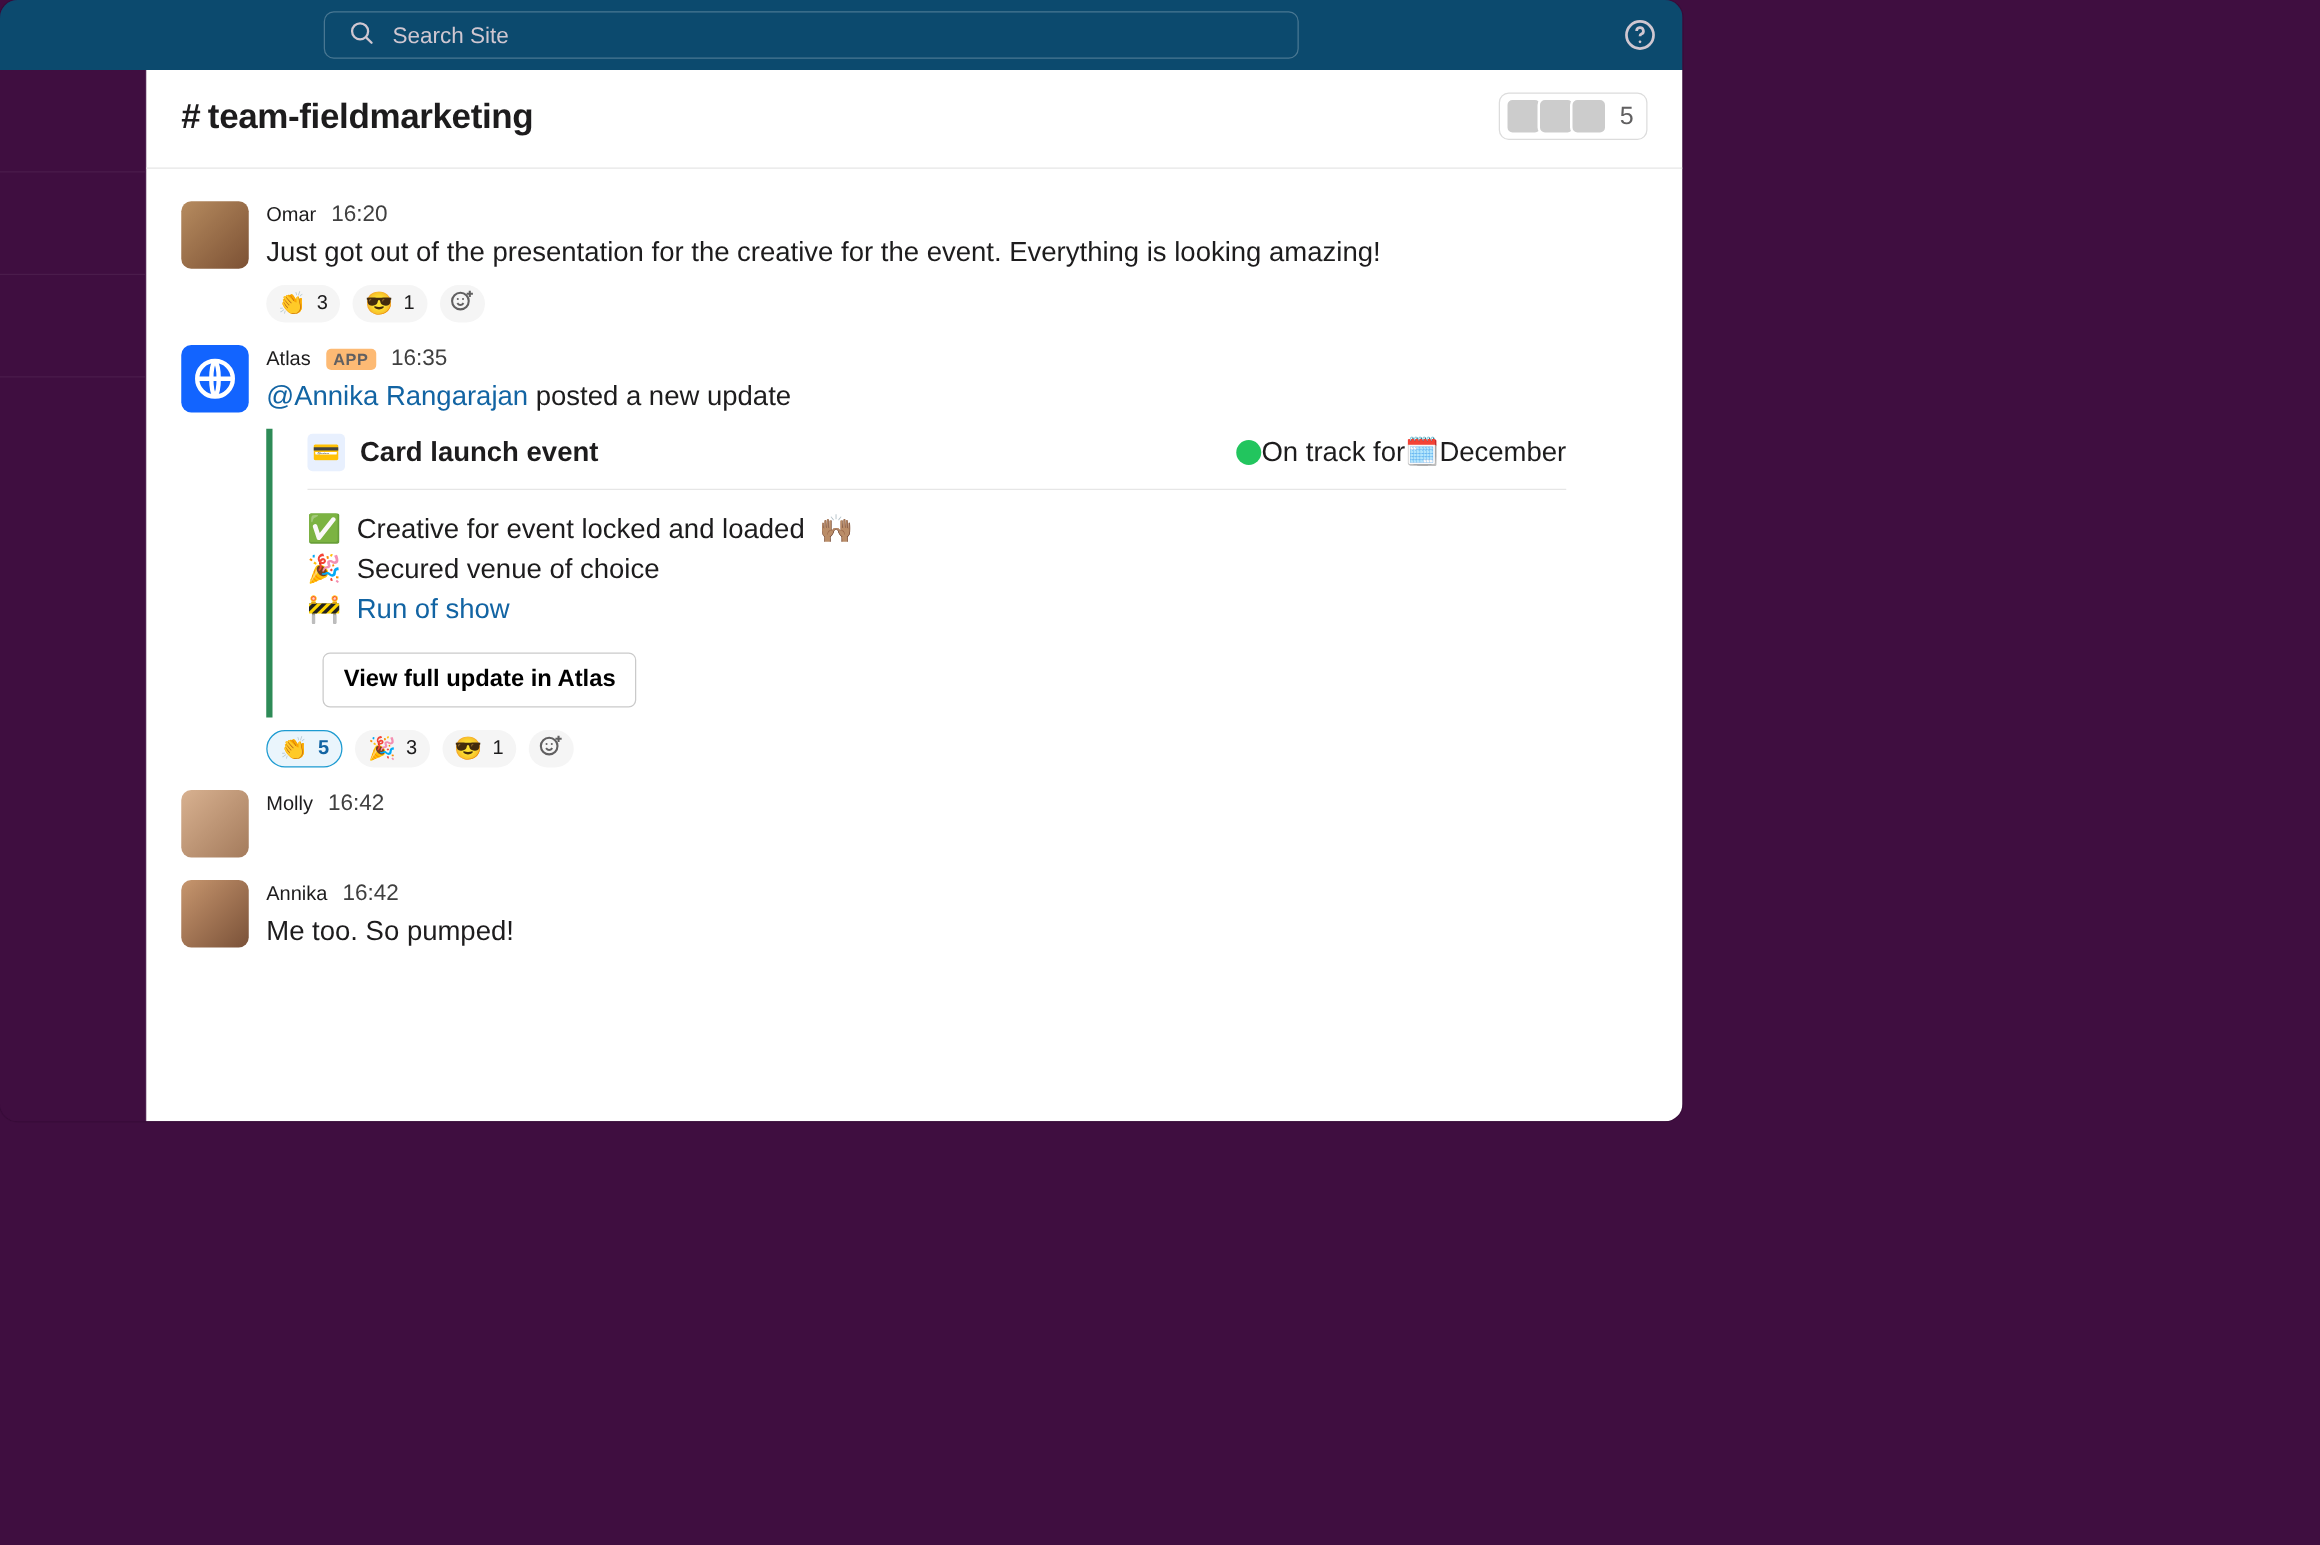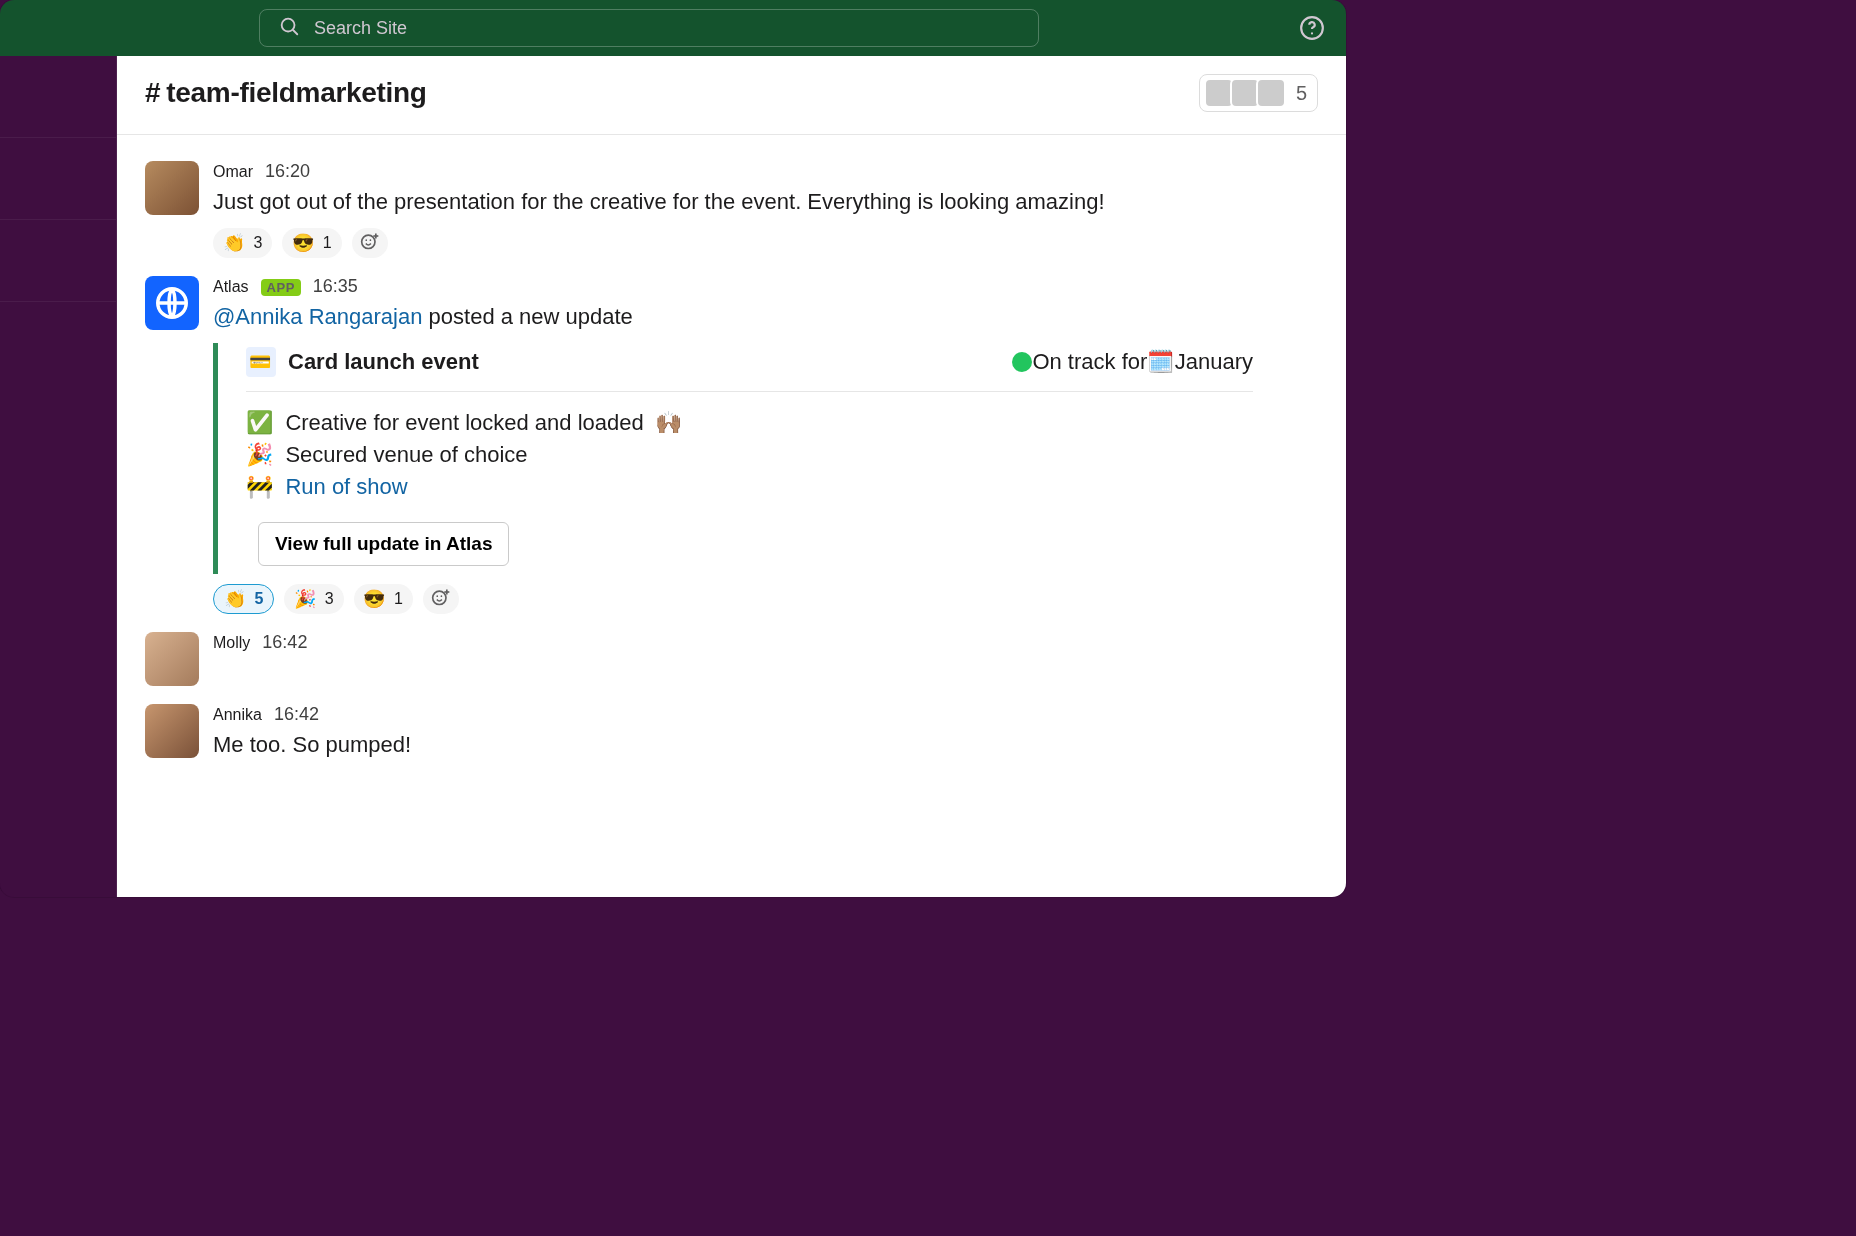--- a/index.html
+++ b/index.html
@@ -24,21 +24,21 @@
     box-shadow: 0 0 0 1px rgba(0,0,0,.1);
   }
 
   
   .topbar {
     height: 56px;
     display: flex;
     align-items: center;
     padding: 0 18px;
     gap: 16px;
-    background: #14532d;
+    background: #0c4a6e;
   }
   .search-wrap {
     flex: 1;
     display: flex;
     justify-content: center;
   }
   .search {
     width: 780px;
     height: 38px;
     border: 1px solid rgba(255,255,255,.25);
@@ -144,21 +144,21 @@
   .msg-head {
     display: flex;
     align-items: baseline;
     gap: 12px;
     margin-bottom: 4px;
   }
   .msg-author { font-weight: 400; font-size: 16px; }
   .msg-time { color: #404040; font-size: 18px; }
   .app-badge {
     font-size: 13px;
-    background: #84cc16;
+    background: #fdba74;
     color: #616061;
     border-radius: 4px;
     padding: 1px 6px;
     font-weight: 600;
     letter-spacing: .5px;
   }
   .msg-text { font-size: 22px; line-height: 1.45; }
   .mention { color: #1264a3; text-decoration: none; }
 
   .reactions {
@@ -369,21 +369,21 @@
             <div class="attach">
               <div class="attach-header">
                 <div class="attach-title">
                   <span class="icon-pill">💳</span>
                   <span>Card launch event</span>
                 </div>
                 <div class="attach-status">
                   <span class="status-dot"></span>
                   <span>On track for</span>
                   <span>🗓️</span>
-                  <span>January</span>
+                  <span>December</span>
                 </div>
               </div>
               <div class="attach-items">
                 <div class="attach-item">
                   <span>✅</span>
                   <span>Creative for event locked and loaded</span>
                   <span>🙌🏽</span>
                 </div>
                 <div class="attach-item">
                   <span>🎉</span>

